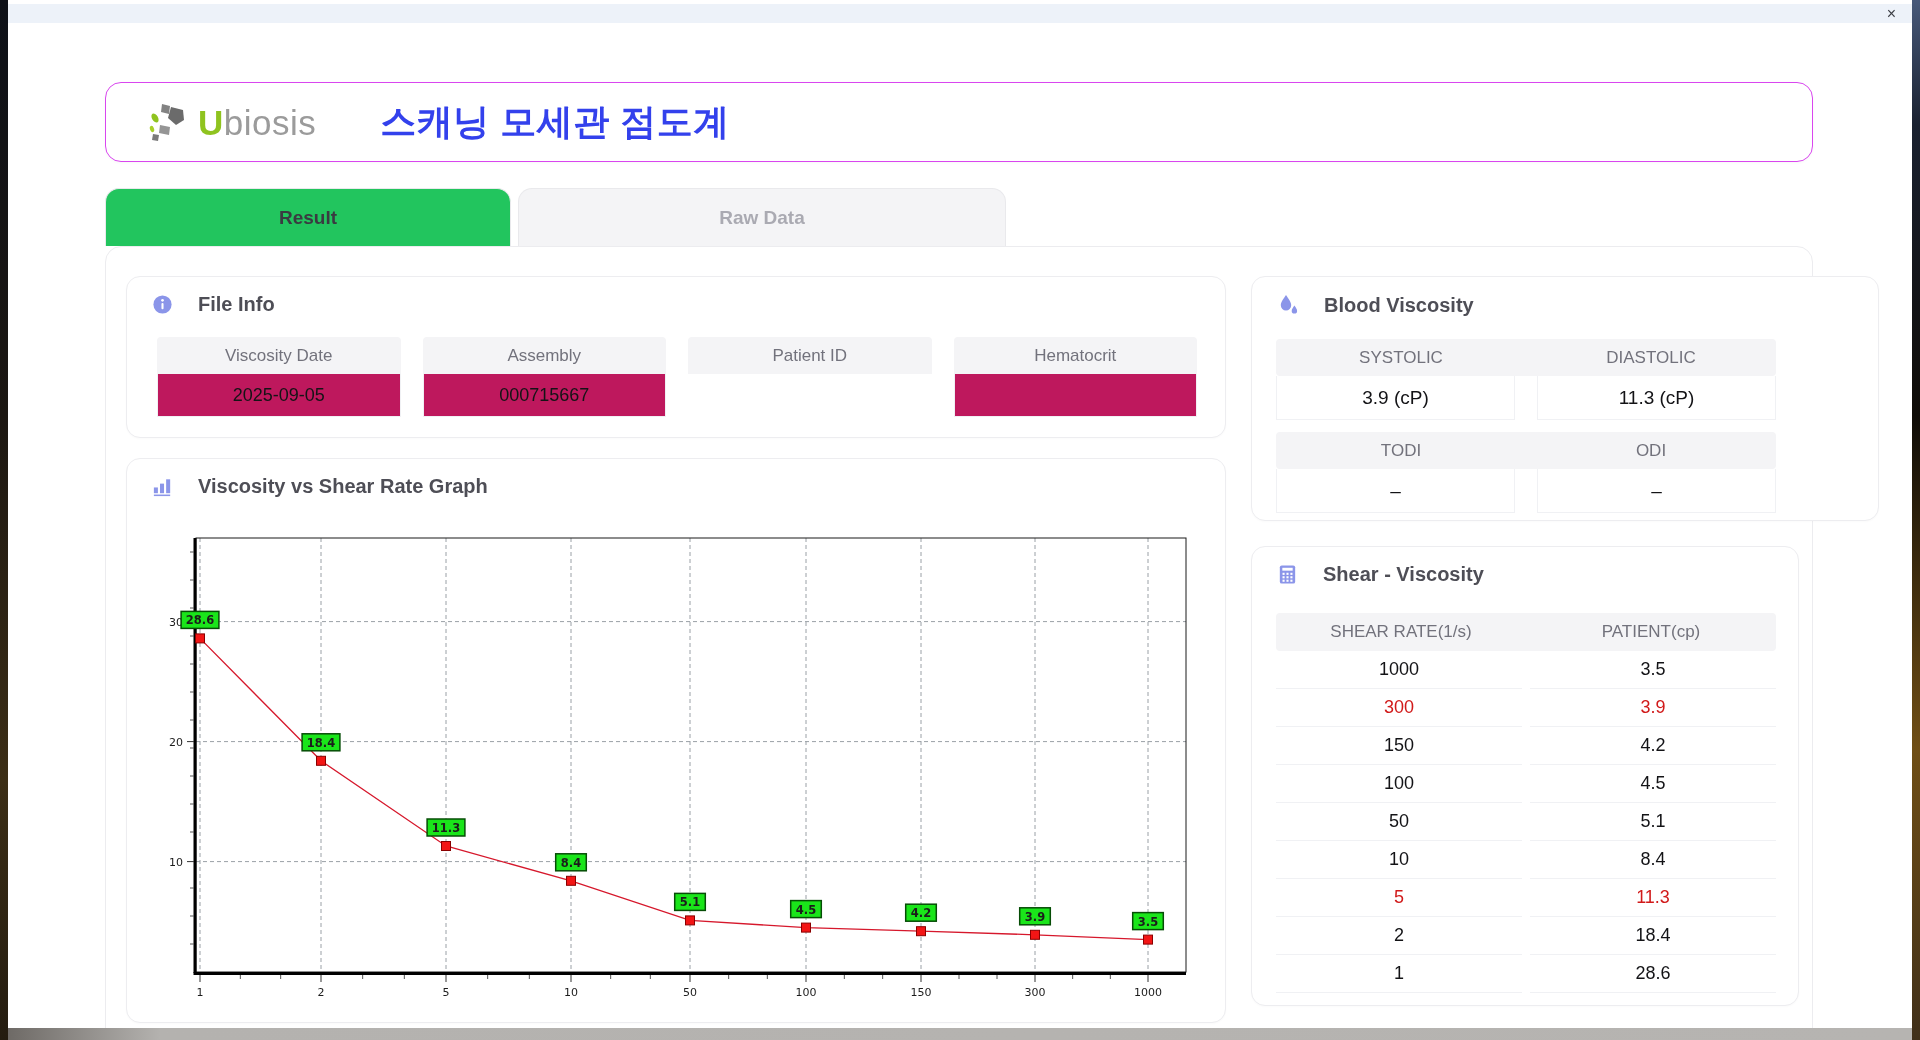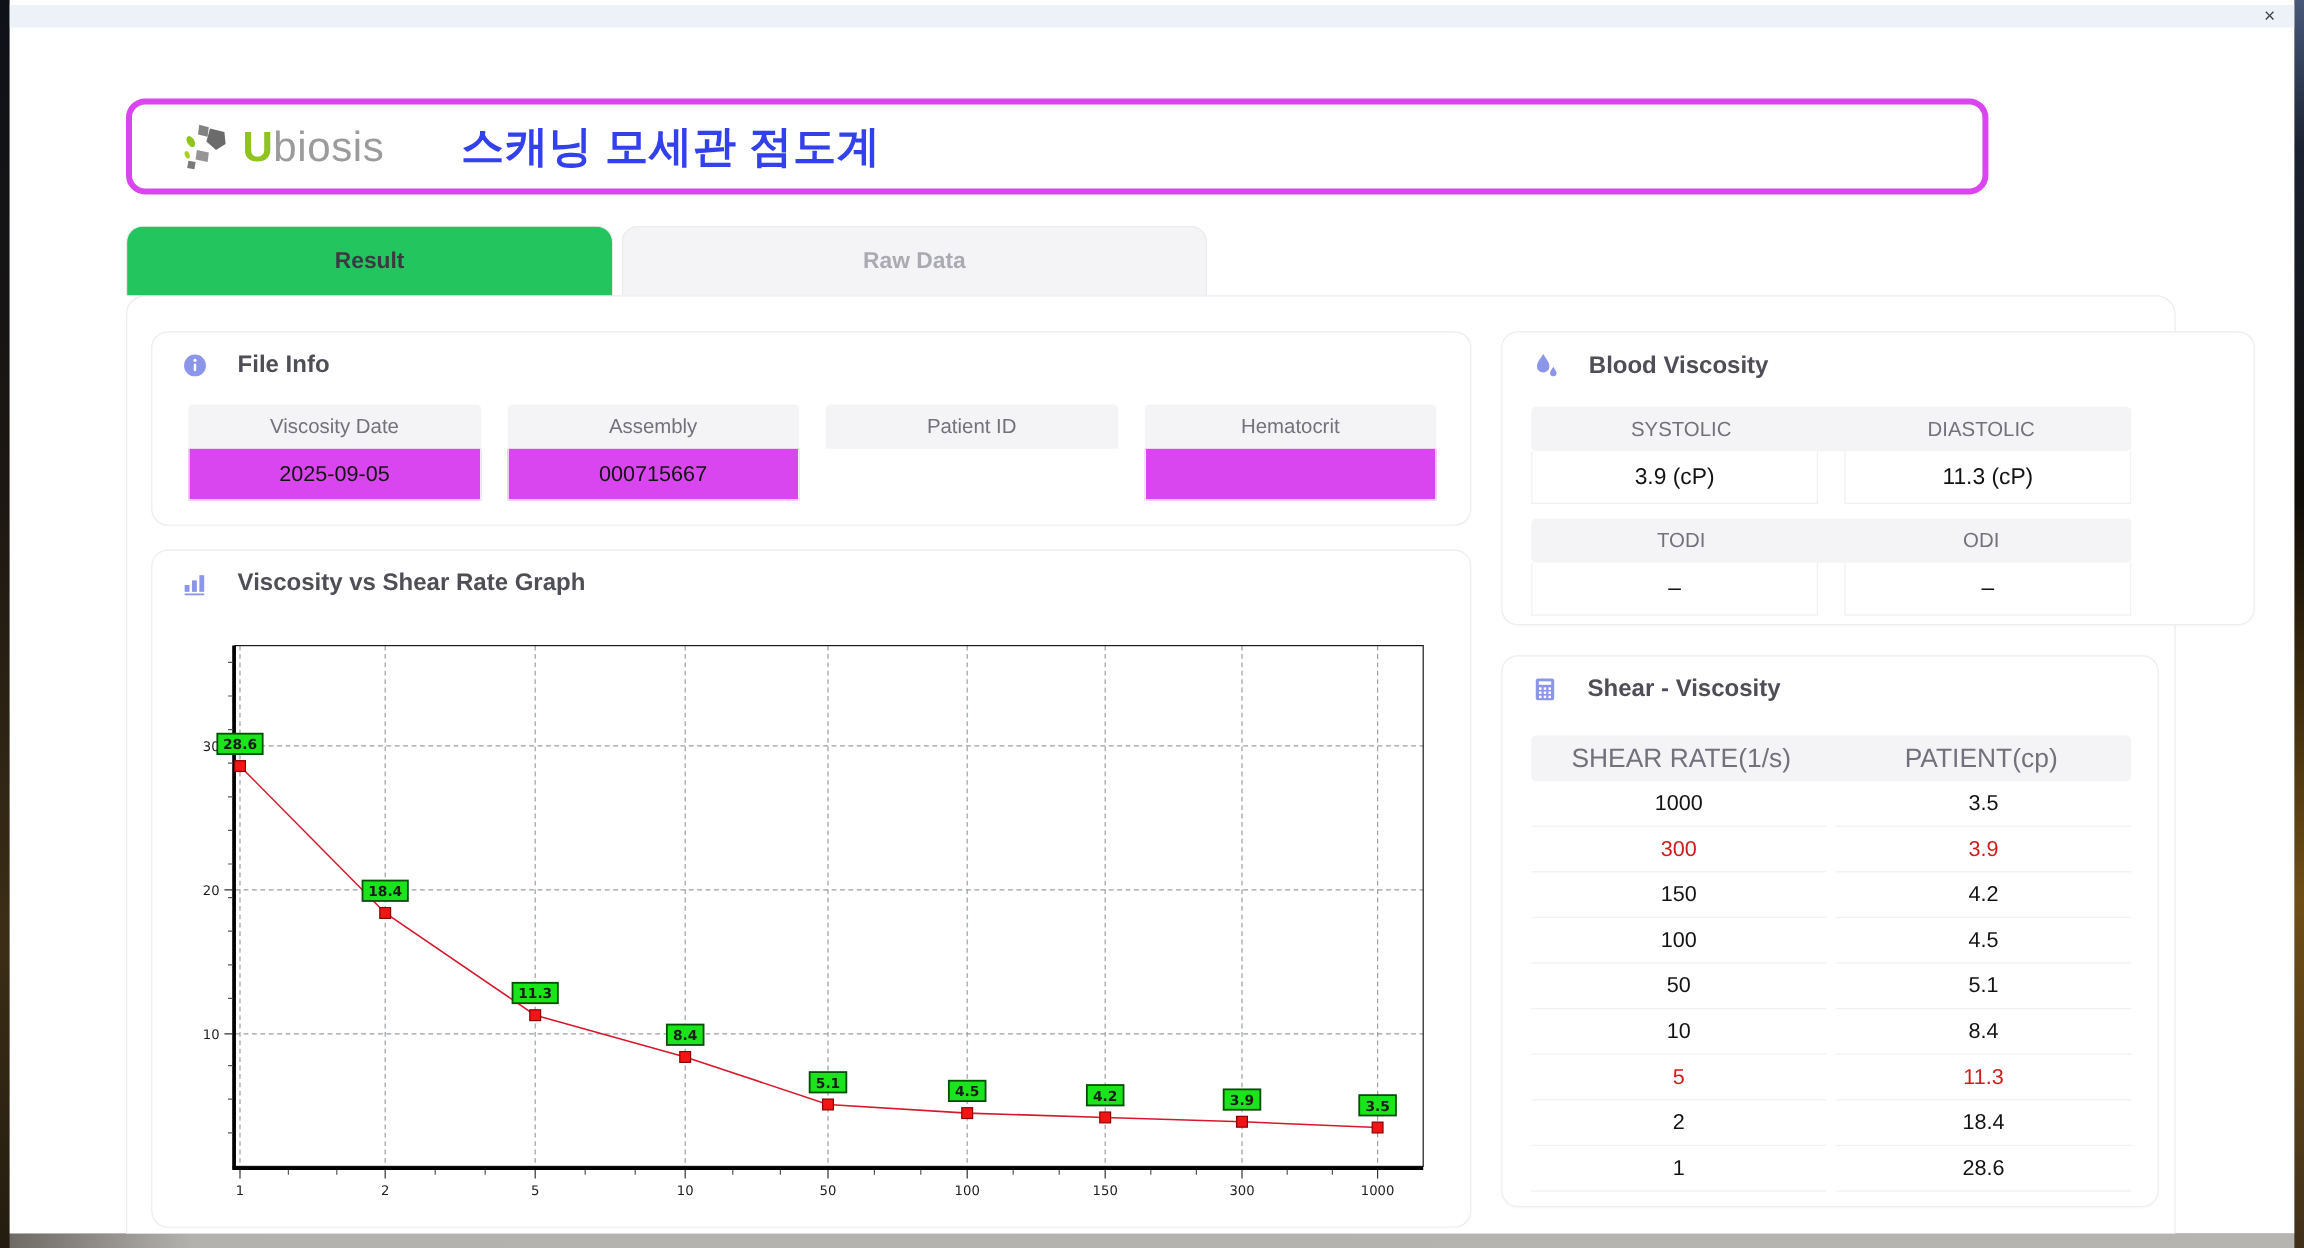--- a/index.html
+++ b/index.html
@@ -11,22 +11,22 @@
     background:linear-gradient(#0e1118,#1c1712 40%,#3c2e16 75%,#241c10)}
   .edge-right{position:absolute;right:0;top:0;width:8px;height:1040px;
     background:linear-gradient(#47597a,#1a2130 12%,#0f0c07 40%,#6f4e15 72%,#40301a)}
   .edge-bottom{position:absolute;left:8px;right:8px;bottom:0;height:12px;
     background:linear-gradient(90deg,#6e6a66,#b4b2af 8%,#b6b4b1)}
   .window{position:absolute;left:8px;top:0;width:1904px;height:1028px;background:#fff;overflow:hidden}
   .topbar{position:absolute;left:0;top:4px;width:100%;height:19px;background:#edf2f9;
     display:flex;align-items:center;justify-content:flex-end;padding-right:16px;box-sizing:border-box}
   .close{font-size:16px;color:#3c3f45;cursor:pointer;line-height:1;font-weight:400}
 
-  .header-card{position:absolute;left:97px;top:82px;width:1552px;height:80px;background:#fff;
-    border:5px solid #d946ef;border-radius:16px;display:flex;align-items:center;
+  .header-card{position:absolute;left:97px;top:82px;width:1708px;height:80px;background:#fff;
+    border:1px solid #d946ef;border-radius:16px;display:flex;align-items:center;
     box-shadow:0 1px 3px rgba(0,0,0,.03);box-sizing:border-box}
   .logo{display:flex;align-items:center;margin-left:42px}
   .logo-text{font-size:35px;letter-spacing:.5px;margin-left:6px;line-height:1}
   .logo-u{color:#8fc31f;font-weight:700}
   .logo-rest{color:#9b9b9b;font-weight:400}
   .app-title{margin-left:64px;font-size:36px;font-weight:700;color:#3341ec;letter-spacing:.5px}
 
   .tab{position:absolute;top:188px;height:58px;border:1px solid #e9e9ec;border-bottom:none;
     border-radius:14px 14px 0 0;display:flex;align-items:center;justify-content:center;
     font-size:19px;font-weight:700;cursor:pointer;box-sizing:border-box;z-index:2}
@@ -40,38 +40,38 @@
     box-sizing:border-box;box-shadow:0 1px 2px rgba(0,0,0,.02)}
   .card-title{position:absolute;left:24px;top:16px;display:flex;align-items:center;gap:24px;
     font-size:20px;font-weight:700;color:#4e4e56;white-space:nowrap}
   .icon{color:#8b95e9;flex:0 0 auto;display:block}
 
   #file-card{left:20px;top:29px;width:1100px;height:162px}
   .fields{position:absolute;left:30px;top:60px;width:1040px;display:grid;
     grid-template-columns:repeat(4,1fr);gap:22px}
   .flabel{height:37px;background:#f4f4f6;color:#72727c;font-size:17px;border-radius:4px 4px 0 0;
     display:flex;align-items:center;justify-content:center}
-  .fvalue{height:42px;background:#d946ef;color:#141416;font-size:18px;
+  .fvalue{height:42px;background:#be185d;color:#141416;font-size:18px;
     border:1px solid #f0f1f4;border-top:none;display:flex;align-items:center;justify-content:center}
 
   #graph-card{left:20px;top:211px;width:1100px;height:565px}
   #chart-svg{position:absolute;left:0;top:0}
 
   #bv-card{left:1145px;top:29px;width:628px;height:245px}
   .pairs{position:absolute;left:24px;top:62px;width:500px}
   .bandrow{display:grid;grid-template-columns:1fr 1fr;height:37px;background:#f4f4f6;border-radius:4px}
   .bandrow span{display:flex;align-items:center;justify-content:center;color:#72727c;font-size:17px}
   .valrow{display:grid;grid-template-columns:1fr 1fr;gap:22px;height:44px;margin-bottom:12px}
   .valrow .vcell{display:flex;align-items:center;justify-content:center;font-size:19px;color:#131316;
     border:1px solid #f0f1f4;border-top:none}
 
   #shear-card{left:1145px;top:299px;width:548px;height:460px}
   .sv-table{position:absolute;left:24px;top:66px;width:500px}
   .sv-head{display:grid;grid-template-columns:1fr 1fr;height:38px;background:#f4f4f6;border-radius:4px}
-  .sv-head span{display:flex;align-items:center;justify-content:center;color:#72727c;font-size:22px}
+  .sv-head span{display:flex;align-items:center;justify-content:center;color:#72727c;font-size:17px}
   .sv-row{display:grid;grid-template-columns:1fr 1fr;gap:8px;height:38px}
   .sv-cell{display:flex;align-items:center;justify-content:center;font-size:18px;color:#131316;
     border-bottom:1px solid #f0f1f4}
   .sv-row.hl .sv-cell{color:#d11a1a}
 </style>
 </head>
 <body>
 
 <div class="edge-left"></div>
 <div class="edge-right"></div>

